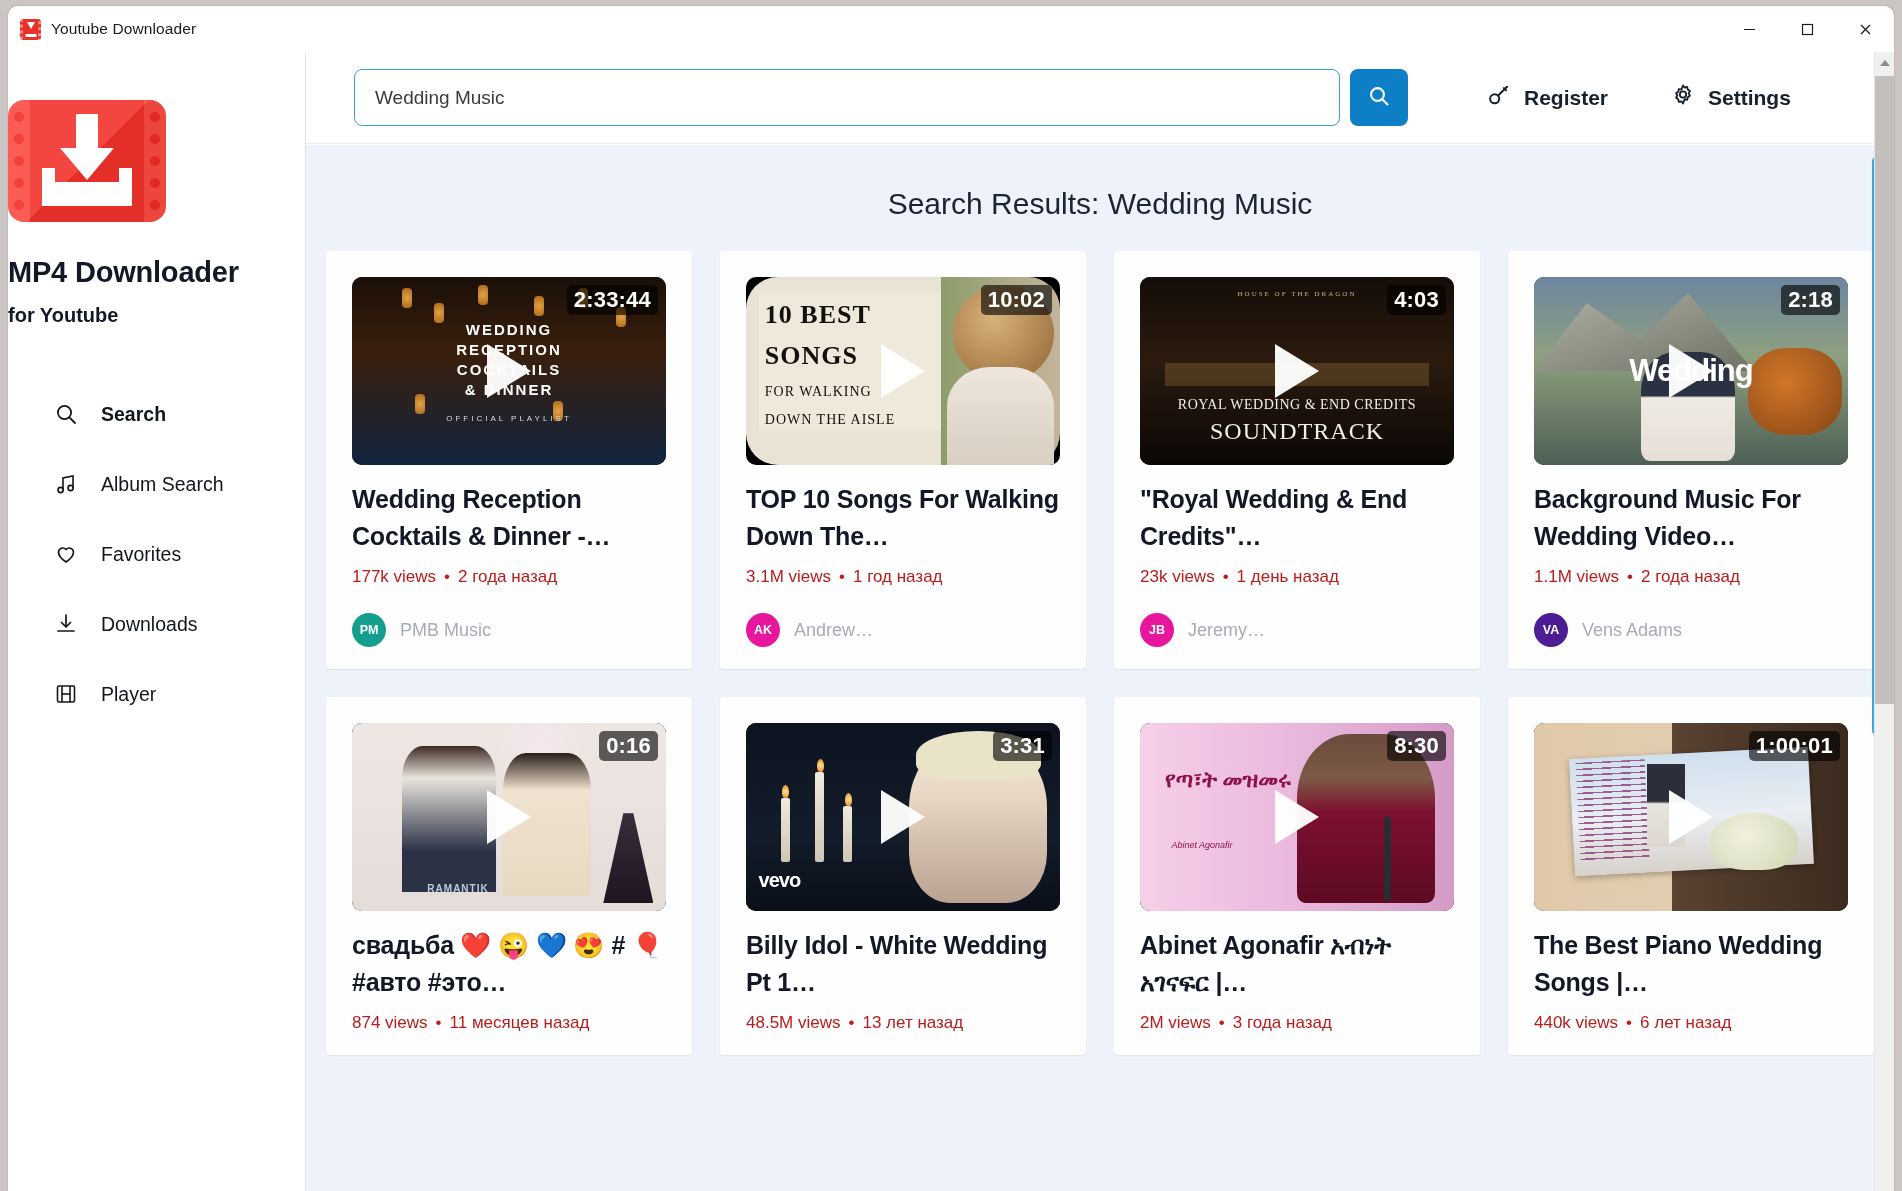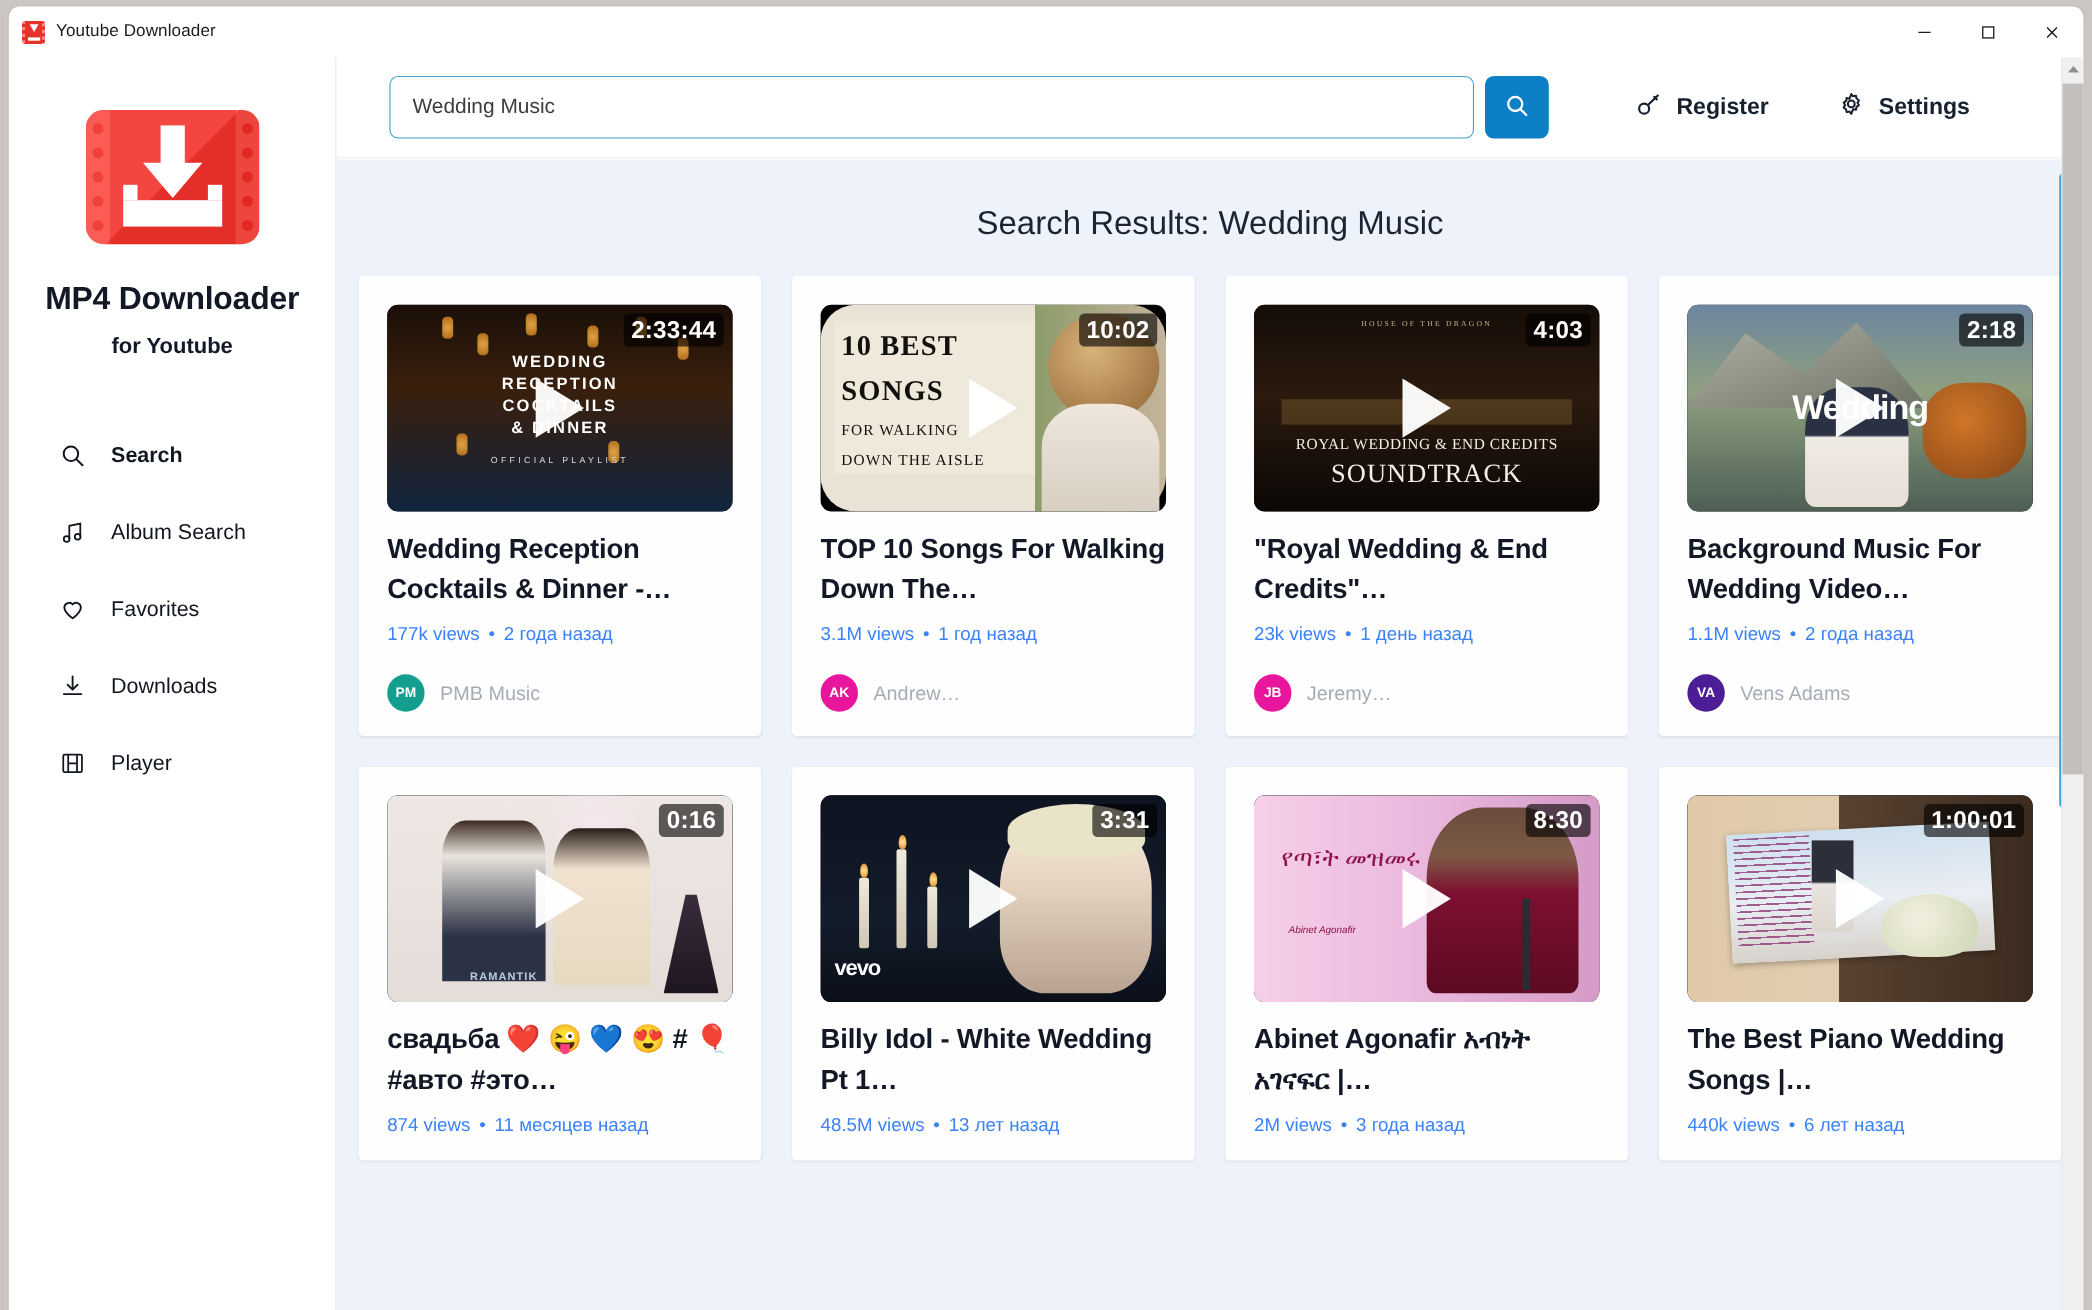--- a/index.html
+++ b/index.html
@@ -62,21 +62,20 @@
 
   
   .body-area { position: absolute; left: 0; top: 46px; width: 100%; height: 1139px; display: flex; }
 
   
   .sidebar {
     width: 298px; min-width: 298px; height: 100%;
     background: #ffffff;
     border-right: 1px solid #e2e2e4;
     display: flex; flex-direction: column;
-    align-items: center;
     padding-top: 48px;
   }
   .brand-logo {
     width: 158px; height: 122px;
     background: #f2312b;
     border-radius: 16px;
     position: relative;
     border-left: 22px solid #fb4a42;
     border-right: 22px solid #fb4a42;
     overflow: visible;
@@ -218,21 +217,21 @@
     border-left: 44px solid rgba(255,255,255,0.96);
   }
   .card-title {
     margin-top: 16px;
     font-size: 25px; font-weight: bold; color: #121826;
     line-height: 1.48;
     height: 74px;
     overflow: hidden;
     letter-spacing: -0.2px;
   }
-  .card-meta { margin-top: 12px; font-size: 17px; color: #3b82f6; }
+  .card-meta { margin-top: 12px; font-size: 17px; color: #b91c1c; }
   .card-meta .dot { padding: 0 8px; }
   .channel { margin-top: 26px; display: flex; align-items: center; gap: 14px; }
   .avatar {
     width: 34px; height: 34px; border-radius: 50%;
     display: flex; align-items: center; justify-content: center;
     color: #fff; font-size: 12.5px; font-weight: bold;
   }
   .channel-name { font-size: 18px; color: #a5acb6; }
 
   
@@ -302,21 +301,21 @@
 
   .t6 { background: linear-gradient(180deg,#0d1320 0%,#131c2b 60%,#0a0f18 100%); }
   .t6 .face { position:absolute; right:4%; top:8%; width:44%; height:88%; background:linear-gradient(180deg,#f2ecd8 0%,#e8d6c3 36%,#b9a291 100%); border-radius:42% 42% 30% 30%;}
   .t6 .hair { position:absolute; right:6%; top:4%; width:40%; height:26%; background:#e9e4c7; border-radius:50% 50% 30% 30%;}
   .t6 .c { position:absolute; width:9px; background:linear-gradient(180deg,#efeadd,#cfc7b4); border-radius:2px;}
   .t6 .fl { position:absolute; width:7px; height:13px; border-radius:50% 50% 40% 40%; background:radial-gradient(circle,#ffe49a,#e0861a);}
   .t6 .vevo { position:absolute; left:4%; bottom:10%; color:#fff; font-size:20px; font-weight:bold; letter-spacing:-1px;}
 
   .t7 { background: linear-gradient(90deg,#f6cfe8 0%,#eab8dd 48%,#d59bc8 100%); }
   .t7 .person { position:absolute; right:6%; top:6%; width:44%; height:90%; background:linear-gradient(180deg,#6a4b3c 0%,#7d5a46 26%,#7d1030 46%,#5d0a22 100%); border-radius:38% 38% 6% 6%;}
-  .t7 .amh { position:absolute; left:8%; top:24%; color:#8e1248; font-size:22px; font-weight:normal; font-family:"Liberation Serif",serif; line-height:1.1;}
+  .t7 .amh { position:absolute; left:8%; top:24%; color:#8e1248; font-size:22px; font-weight:bold; font-family:"Liberation Serif",serif; line-height:1.1;}
   .t7 .nm { position:absolute; left:10%; top:62%; color:#8e1248; font-size:9px; font-style:italic;}
   .t7 .mic { position:absolute; right:20%; bottom:6%; width:7px; height:44%; background:#2b2b33;}
 
   .t8 { background: linear-gradient(90deg,#dfc9a9 0%,#e2cdb0 44%,#5a4331 44%,#3b2b1f 100%); }
   .t8 .photo { position:absolute; left:12%; top:16%; width:76%; height:62%; background:linear-gradient(180deg,#cfe0ee 0%,#e9eef3 55%,#d7d2cb 100%); transform: rotate(-3deg); box-shadow:0 2px 6px rgba(0,0,0,.3);}
   .t8 .list { position:absolute; left:14%; top:20%; width:22%; height:52%; background:repeating-linear-gradient(180deg,#8e3a78 0px,#8e3a78 1.5px,transparent 1.5px,transparent 6px); opacity:.8; transform: rotate(-3deg);}
   .t8 .bq { position:absolute; right:16%; bottom:22%; width:28%; height:30%; background:radial-gradient(circle at 40% 40%,#f3f0e0,#cdd6b2); border-radius:50% 50% 40% 40%;}
   .t8 .cpl { position:absolute; left:36%; top:22%; width:12%; height:44%; background:linear-gradient(180deg,#2c2f3a 0%,#2c2f3a 45%,#e8e4df 48%,#dcd6ce 100%);}
 </style>
 </head>

